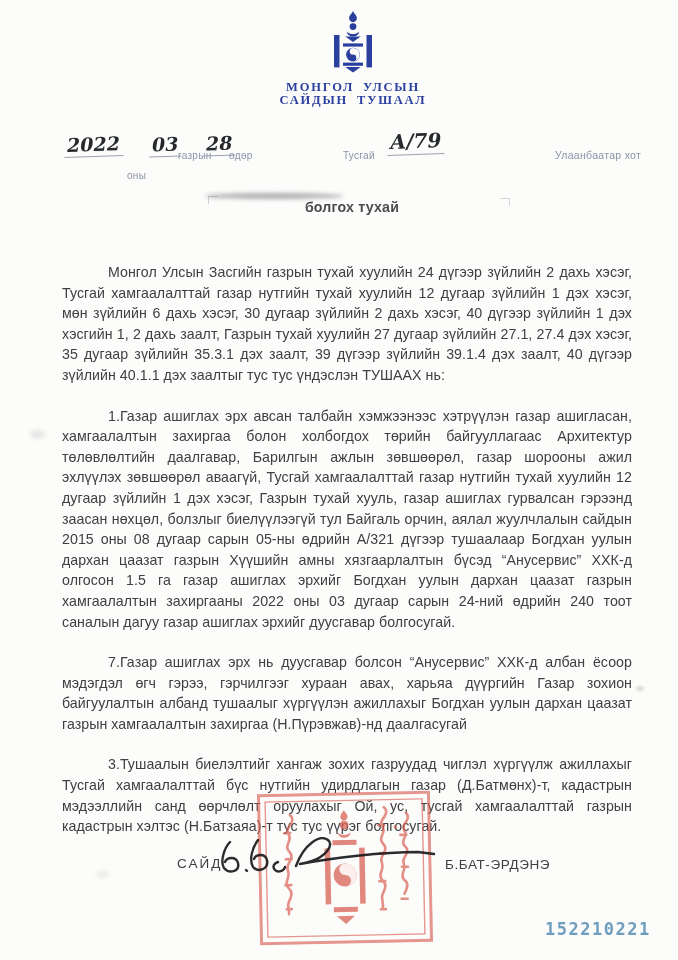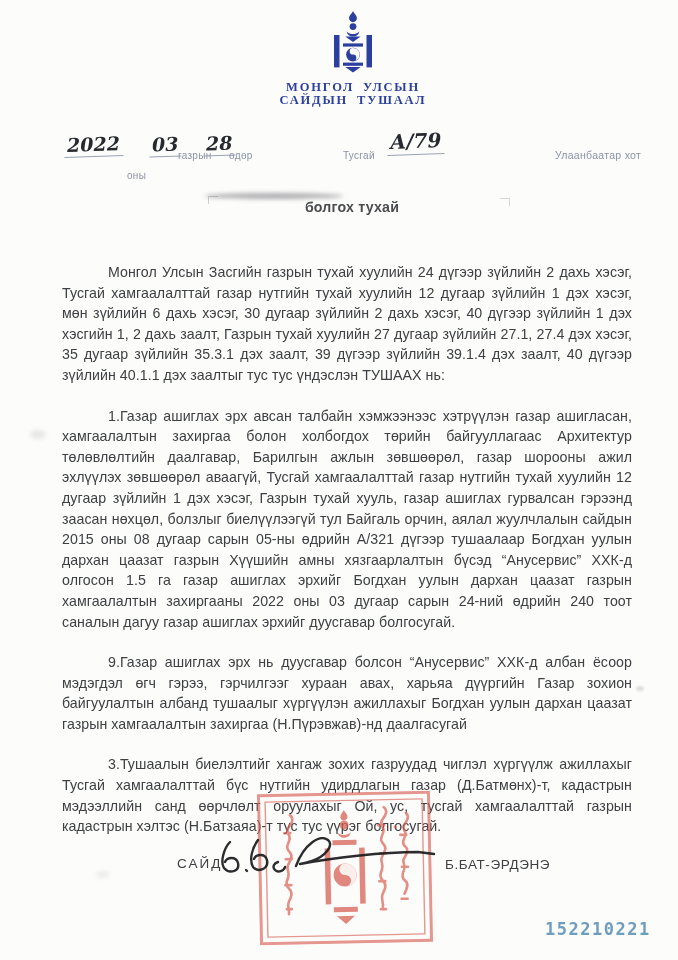--- a/index.html
+++ b/index.html
@@ -115,21 +115,21 @@
 
   <span class="cropmark l" style="left:208px;top:196px;"></span>
   <span class="cropmark r" style="left:500px;top:198px;"></span>
   <div class="doc-title">
     <div>болгох тухай</div>
   </div>
 
   <div class="doc-body">
     <p>Монгол Улсын Засгийн газрын тухай хуулийн 24 дүгээр зүйлийн 2 дахь хэсэг, Тусгай хамгаалалттай газар нутгийн тухай хуулийн 12 дугаар зүйлийн 1 дэх хэсэг, мөн зүйлийн 6 дахь хэсэг, 30 дугаар зүйлийн 2 дахь хэсэг, 40 дүгээр зүйлийн 1 дэх хэсгийн 1, 2 дахь заалт, Газрын тухай хуулийн 27 дугаар зүйлийн 27.1, 27.4 дэх хэсэг, 35 дугаар зүйлийн 35.3.1 дэх заалт, 39 дүгээр зүйлийн 39.1.4 дэх заалт, 40 дүгээр зүйлийн 40.1.1 дэх заалтыг тус тус үндэслэн ТУШААХ нь:</p>
     <p>1.Газар ашиглах эрх авсан талбайн хэмжээнээс хэтрүүлэн газар ашигласан, хамгаалалтын захиргаа болон холбогдох төрийн байгууллагаас Архитектур төлөвлөлтийн даалгавар, Барилгын ажлын зөвшөөрөл, газар шорооны ажил эхлүүлэх зөвшөөрөл аваагүй, Тусгай хамгаалалттай газар нутгийн тухай хуулийн 12 дугаар зүйлийн 1 дэх хэсэг, Газрын тухай хууль, газар ашиглах гурвалсан гэрээнд заасан нөхцөл, болзлыг биелүүлээгүй тул Байгаль орчин, аялал жуулчлалын сайдын 2015 оны 08 дугаар сарын 05-ны өдрийн А/321 дүгээр тушаалаар Богдхан уулын дархан цаазат газрын Хүүшийн амны хязгаарлалтын бүсэд “Анусервис” ХХК-д олгосон 1.5 га газар ашиглах эрхийг Богдхан уулын дархан цаазат газрын хамгаалалтын захиргааны 2022 оны 03 дугаар сарын 24-ний өдрийн 240 тоот саналын дагуу газар ашиглах эрхийг дуусгавар болгосугай.</p>
-    <p>9.Газар ашиглах эрх нь дуусгавар болсон “Анусервис” ХХК-д албан ёсоор мэдэгдэл өгч гэрээ, гэрчилгээг хураан авах, харьяа дүүргийн Газар зохион байгуулалтын албанд тушаалыг хүргүүлэн ажиллахыг Богдхан уулын дархан цаазат газрын хамгаалалтын захиргаа (Н.Пүрэвжав)-нд даалгасугай</p>
+    <p>7.Газар ашиглах эрх нь дуусгавар болсон “Анусервис” ХХК-д албан ёсоор мэдэгдэл өгч гэрээ, гэрчилгээг хураан авах, харьяа дүүргийн Газар зохион байгуулалтын албанд тушаалыг хүргүүлэн ажиллахыг Богдхан уулын дархан цаазат газрын хамгаалалтын захиргаа (Н.Пүрэвжав)-нд даалгасугай</p>
     <p>3.Тушаалын биелэлтийг хангаж зохих газруудад чиглэл хүргүүлж ажиллахыг Тусгай хамгаалалттай бүс нутгийн удирдлагын газар (Д.Батмөнх)-т, кадастрын мэдээллийн санд өөрчлөлт оруулахыг Ой, ус, тусгай хамгаалалттай газрын кадастрын хэлтэс (Н.Батзаяа)-т тус тус үүрэг болгосугай.</p>
   </div>
 
   <svg class="stamp" viewBox="0 0 174 152" xmlns="http://www.w3.org/2000/svg">
     <g fill="none" stroke="#d85e52">
       <rect x="2" y="2" width="170" height="148" stroke-width="3" opacity=".7"></rect>
       <rect x="8.5" y="8.5" width="157" height="135" stroke-width="1.4" opacity=".7"></rect>
     </g>
 
     <g transform="translate(65,18)" fill="#d85e52" opacity=".8">

